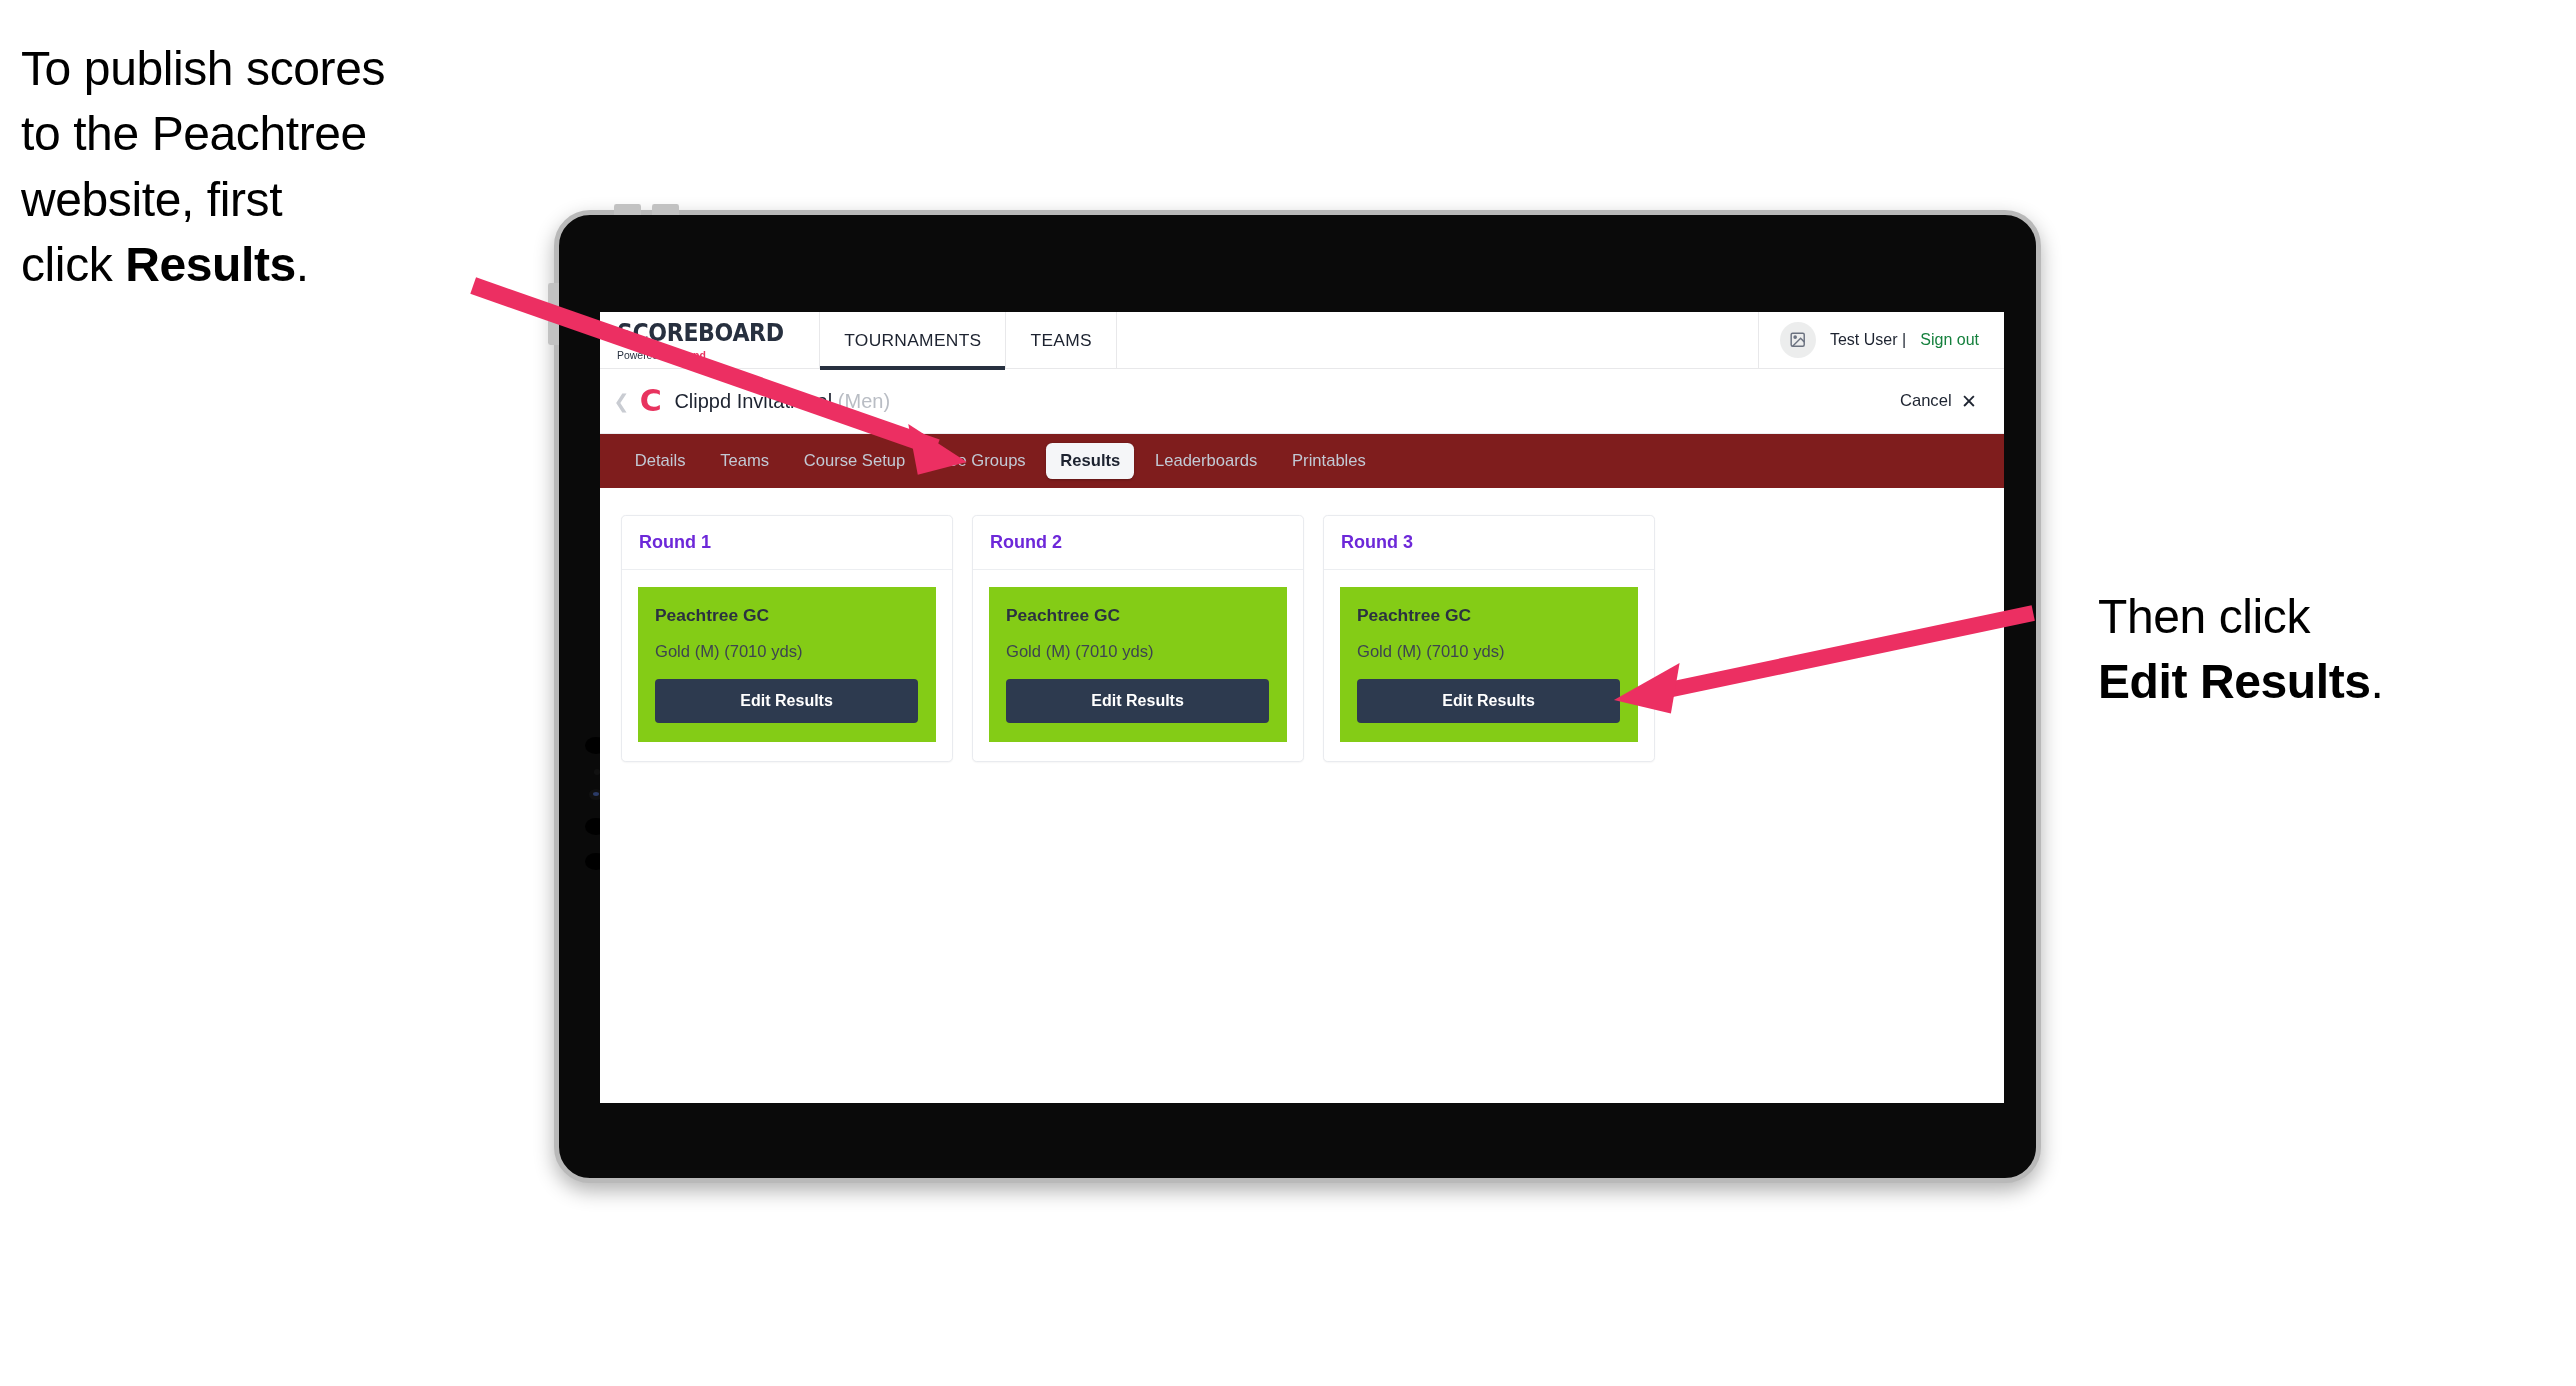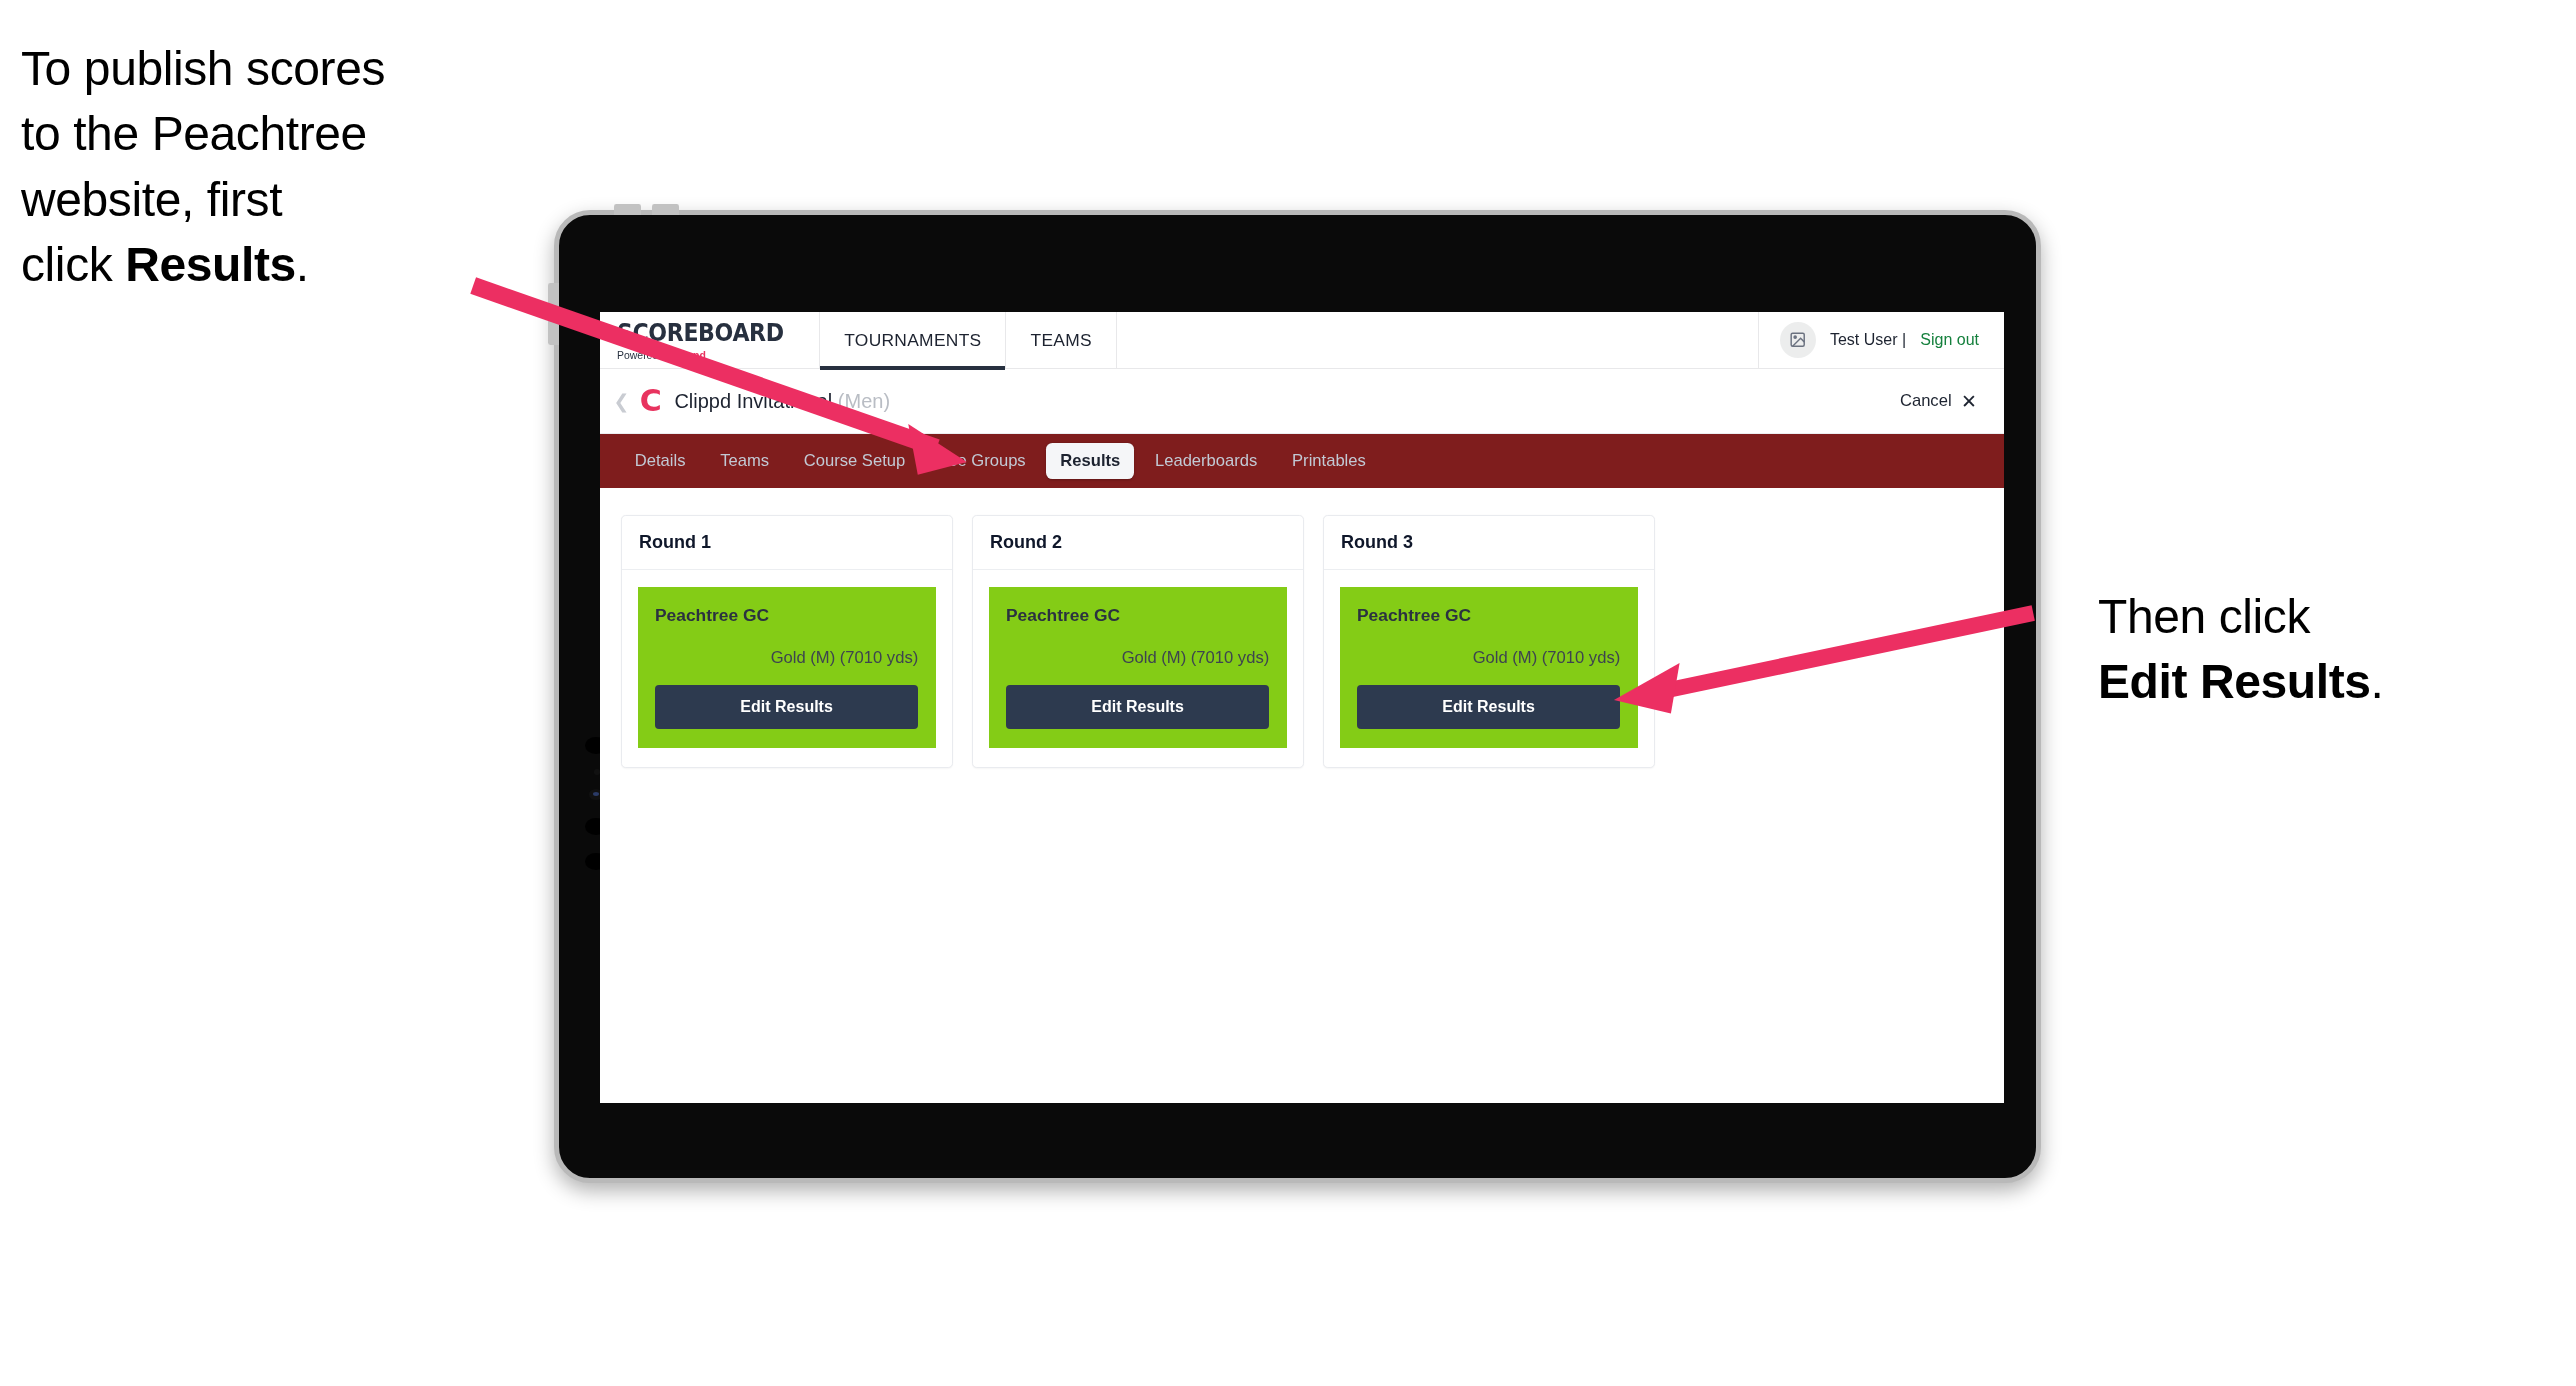--- a/index.html
+++ b/index.html
@@ -203,29 +203,29 @@
     border: 0.8px solid #e9ebef;
     border-radius: 4.7px;
     box-shadow: 0 0.8px 1.6px rgba(0,0,0,0.04);
     overflow: hidden;
   }
   .round-card-head {
     padding: 16px 17.4px;
     border-bottom: 0.8px solid #eceef1;
     font-size: 18px;
     font-weight: 600;
-    color: #0f172a;
+    color: #6d28d9;
   }
   .round-card-body { padding: 17.4px 16px 19px 16px; }
   .course-box {
     background: #84cc16;
     padding: 17.4px 17.4px 19px 17.4px;
   }
   .course-name { font-size: 17.4px; font-weight: 700; color: #2b3240; }
-  .course-tee { font-size: 16.6px; color: #3d4450; margin-top: 22px; text-align: right; }
+  .course-tee { font-size: 16.6px; color: #3d4450; margin-top: 16px; }
   .edit-btn {
     margin-top: 17.4px;
     width: 100%;
     background: #2d3a4f;
     color: #ffffff;
     border: none;
     border-radius: 4px;
     padding: 12.7px 0;
     font-size: 16px;
     font-weight: 600;

